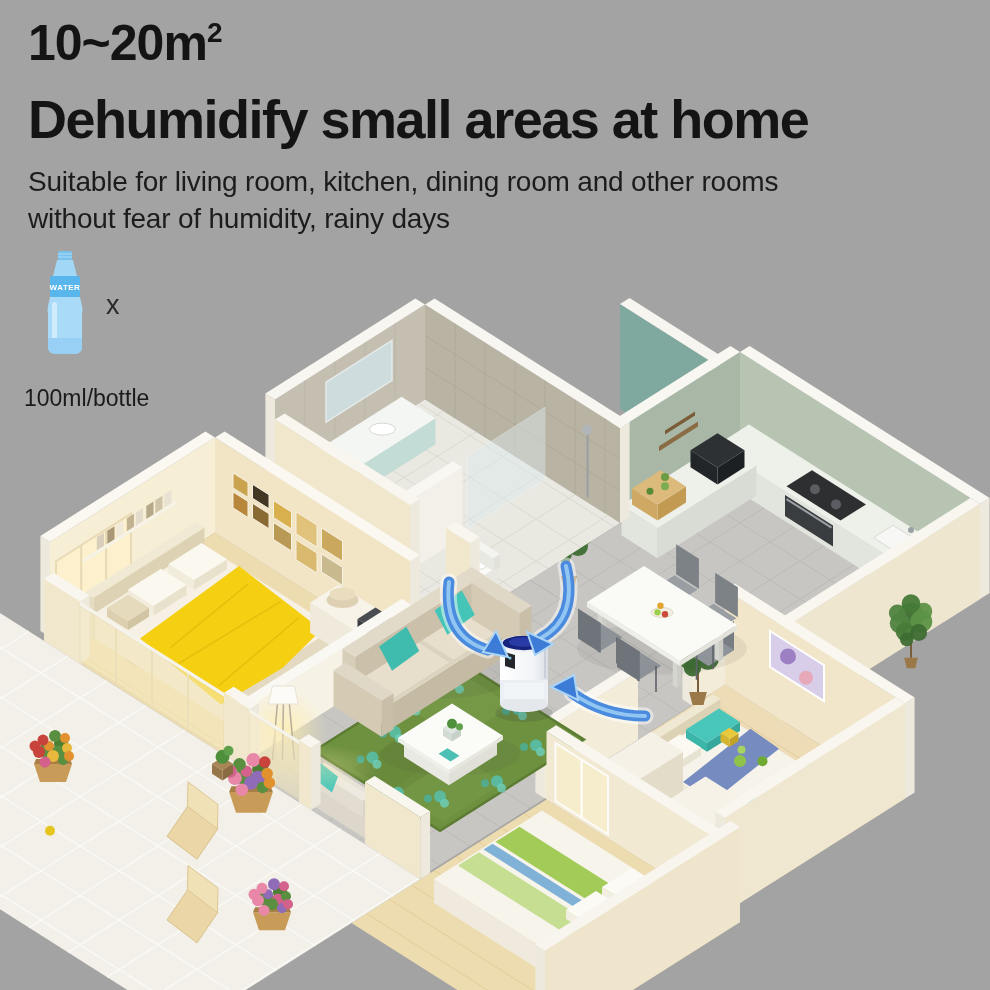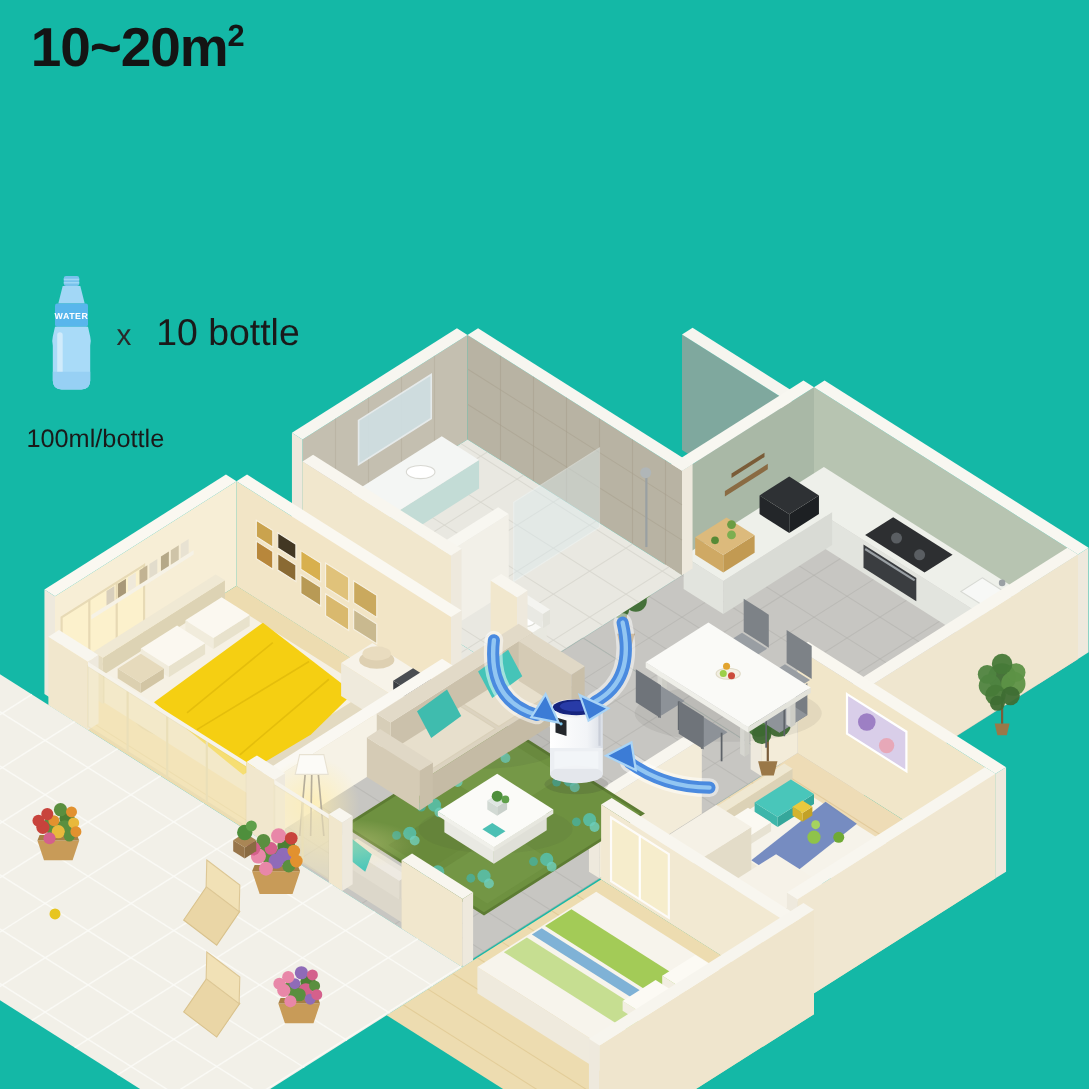--- a/index.html
+++ b/index.html
@@ -1,48 +1,52 @@
 <!DOCTYPE html>
 <html><head>
 <meta charset="utf-8">
 <style>
   html,body{margin:0;padding:0;}
-  .stage{position:relative;width:990px;height:990px;background:#14b8a6;overflow:hidden;
+  .stage{position:relative;width:990px;height:990px;background:#a3a3a3;overflow:hidden;
          font-family:"Liberation Sans", sans-serif;color:#141414;}
   .abs{position:absolute;}
   .h1{left:28px;top:18px;font-size:50px;font-weight:800;letter-spacing:-1px;line-height:1;}
   .h1 sup{font-size:28px;font-weight:800;vertical-align:18px;letter-spacing:0;}
   .h2{left:28px;top:92px;font-size:54px;font-weight:800;letter-spacing:-1.5px;line-height:1;white-space:nowrap;}
   .sub{left:28px;top:163px;font-size:28px;line-height:37px;color:#1c1c1c;letter-spacing:-0.2px;}
   .mult{left:106px;top:290px;font-size:27px;color:#2a2a2a;}
   .count{left:142px;top:284px;font-size:34px;color:#1a1a1a;}
   .vol{left:24px;top:385px;font-size:23px;color:#1a1a1a;}
   .bottle{left:44px;top:250px;}
   .scene{left:0;top:0;}
 </style>
 </head>
 <body>
 
 <div class="stage">
 
   <div class="abs h1"><span>10~20m</span><sup>2</sup></div>
+  <div class="abs h2">Dehumidify small areas at home</div>
+  <div class="abs sub">
+    <div>Suitable for living room, kitchen, dining room and other rooms</div>
+    <div>without fear of humidity, rainy days</div>
+  </div>
 
   <svg class="abs bottle" width="42" height="106" viewBox="0 0 42 106">
     <rect x="14" y="1" width="14" height="9" rx="2" fill="#79c2ec"></rect>
     <line x1="14" y1="4" x2="28" y2="4" stroke="#9ed7f6" stroke-width="1.4"></line>
     <line x1="14" y1="7" x2="28" y2="7" stroke="#9ed7f6" stroke-width="1.4"></line>
     <path d="M13,10 L29,10 L33,26 L9,26 Z" fill="#a2d7f6"></path>
     <rect x="6" y="26" width="30" height="21" rx="2" fill="#58b6ec"></rect>
     <text x="21" y="40" font-size="8" font-weight="bold" fill="#ffffff" text-anchor="middle" letter-spacing="0.5">WATER</text>
     <path d="M6,47 L36,47 L38,56 Q39,60 38,64 L38,96 Q38,104 30,104 L12,104 Q4,104 4,96 L4,64 Q3,60 4,56 Z" fill="#a9dbf8"></path>
     <rect x="8" y="52" width="5" height="44" rx="2.5" fill="#ffffff" opacity="0.45"></rect>
     <path d="M4,88 L38,88 L38,96 Q38,104 30,104 L12,104 Q4,104 4,96 Z" fill="#97d0f4"></path>
   </svg>
   <div class="abs mult">x</div>
-  <div class="abs count">10 bottle</div>
   <div class="abs vol">100ml/bottle</div>
 
   <svg id="scene" class="abs scene" width="990" height="990" viewBox="0 0 990 990">
     <defs>
       <radialGradient id="gGlow">
         <stop offset="0%" stop-color="#ffedaa" stop-opacity="0.9"></stop>
         <stop offset="100%" stop-color="#ffedaa" stop-opacity="0"></stop>
       </radialGradient>
       <linearGradient id="gDev" x1="0" y1="0" x2="1" y2="0">
         <stop offset="0%" stop-color="#ffffff"></stop>

